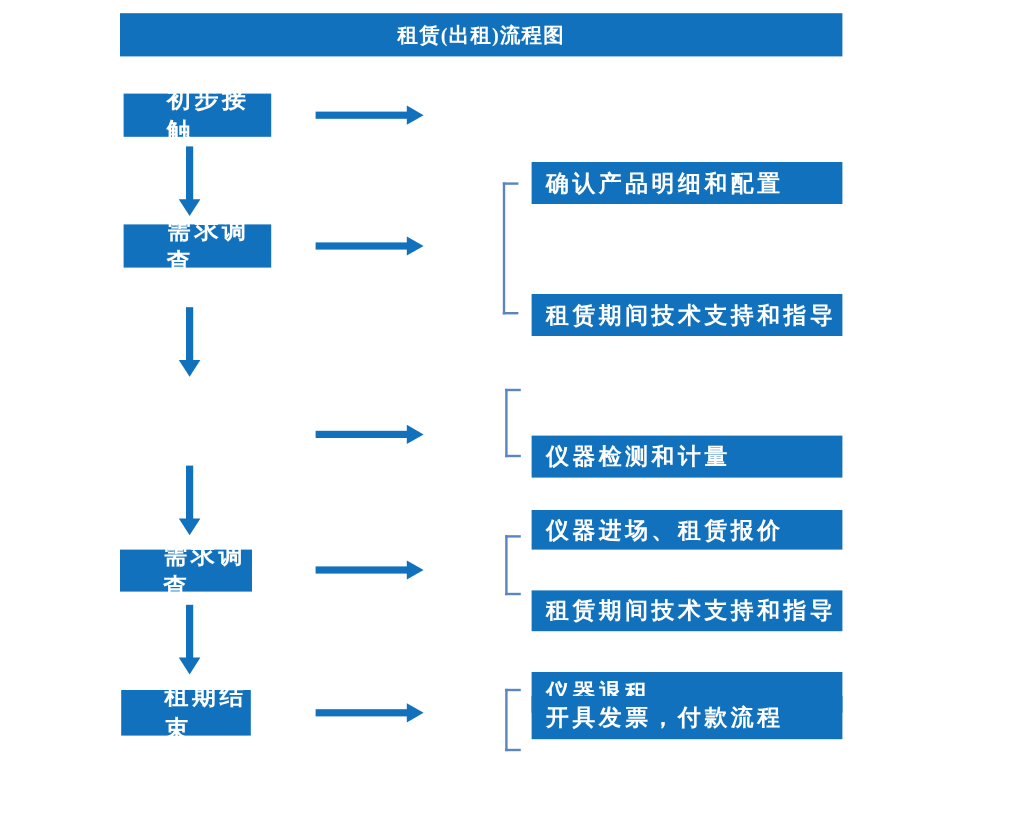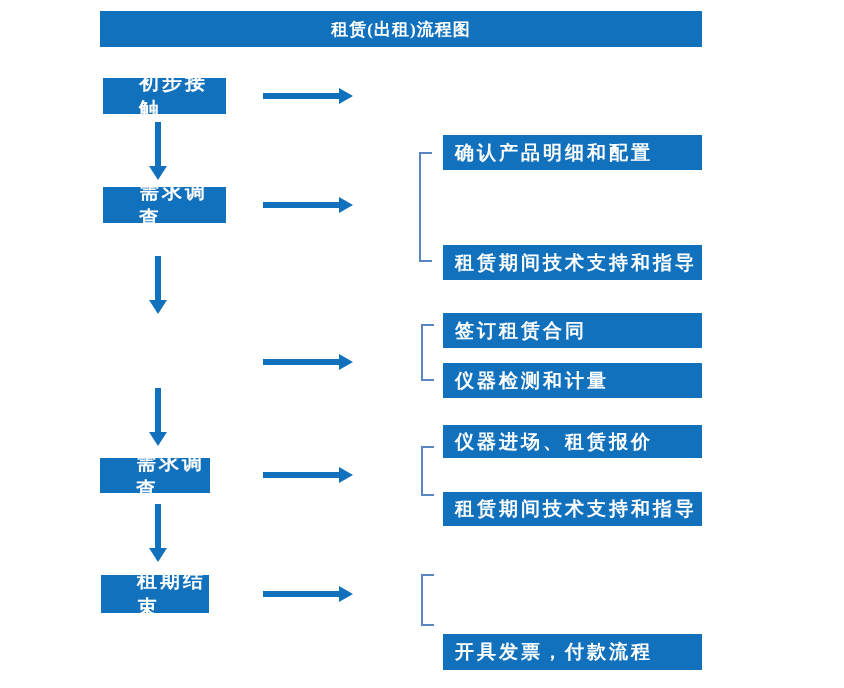--- a/index.html
+++ b/index.html
@@ -129,19 +129,19 @@
     <div class="head"></div>
   </div>
 
   <div class="bracket" style="left:419px;top:152px;height:110px"></div>
   <div class="bracket" style="left:421px;top:324px;height:57px"></div>
   <div class="bracket" style="left:421px;top:446px;height:50px"></div>
   <div class="bracket" style="left:421px;top:574px;height:52px"></div>
 
   <div class="detail" style="top:135px;height:35px">确认产品明细和配置</div>
   <div class="detail" style="top:245px;height:35px">租赁期间技术支持和指导</div>
-  <div class="detail" style="top:313px;height:35px">签订租赁合同</div>
   <div class="detail" style="top:363px;height:35px">仪器检测和计量</div>
   <div class="detail" style="top:425px;height:33px">仪器进场、租赁报价</div>
   <div class="detail" style="top:492px;height:34px">租赁期间技术支持和指导</div>
-  <div class="detail" style="top:634px;height:36px">开具发票，付款流程</div>
+  <div class="detail" style="top:560px;height:34px">仪器退租</div>
+  <div class="detail" style="top:580px;height:36px">开具发票，付款流程</div>
 
 </div>
 
 </body></html>

